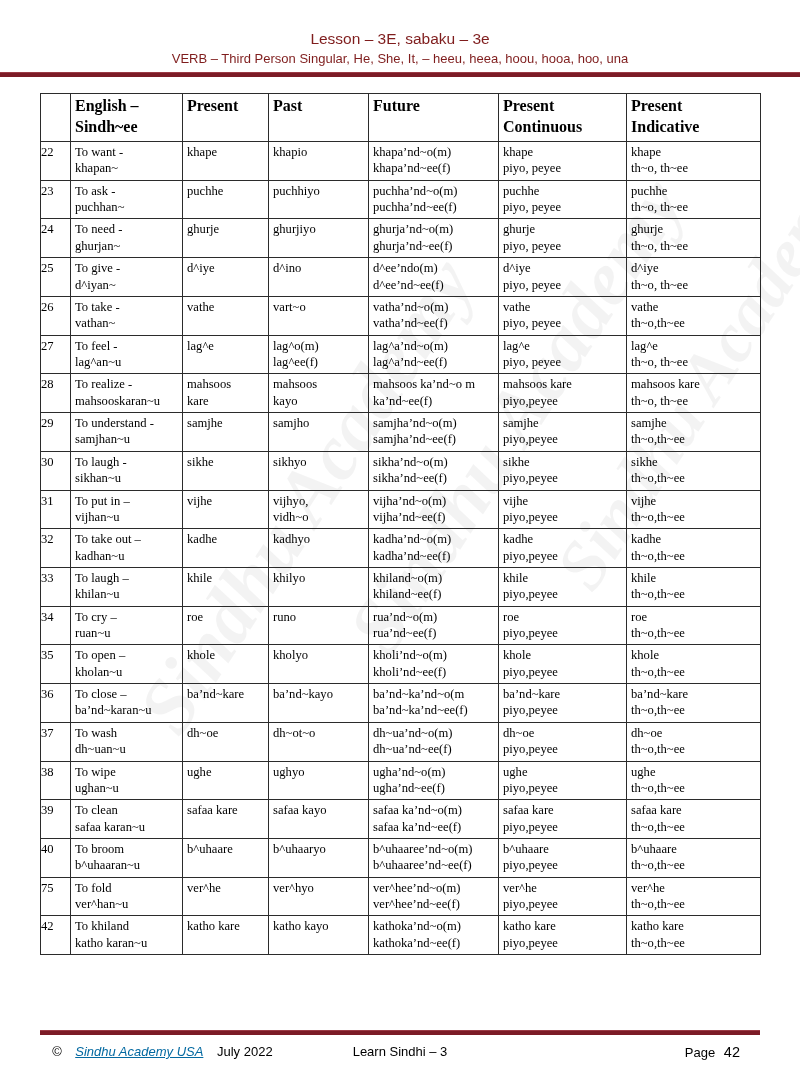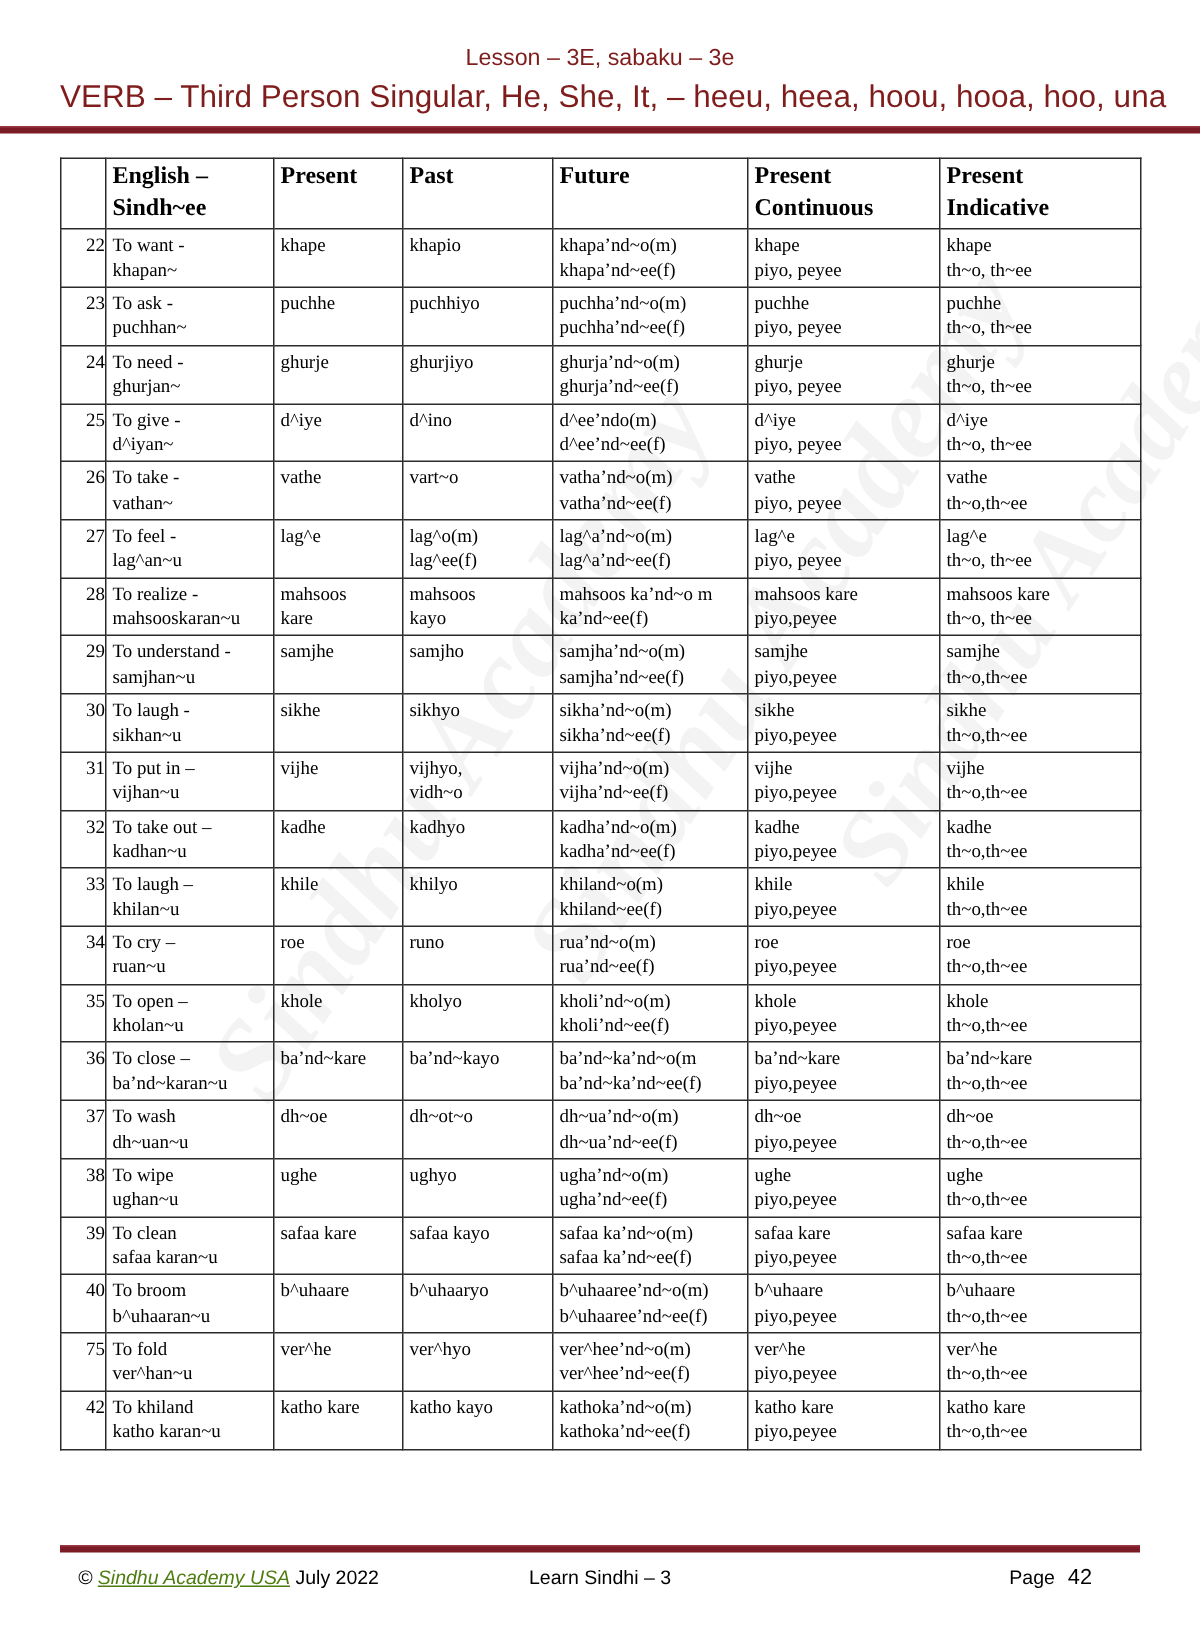--- a/index.html
+++ b/index.html
@@ -53,21 +53,21 @@
     padding: 28px 40px 0 40px;
     text-align: center;
     font-family: "Liberation Sans", "DejaVu Sans", sans-serif;
   }
   .head-line {
     color: #7f1d1d;
     line-height: 1.42;
     white-space: nowrap;
   }
   #head-line-1 { font-size: 15.5px; }
-  #head-line-2 { font-size: 21px; }
+  #head-line-2 { font-size: 13px; }
   #head-line-3 {
     font-size: 15.5px;
     display: inline-block;
     border-bottom: 1.4px solid #6d1420;
     padding-bottom: 1px;
   }
   #head-rule {
     margin: 4px 0 0 0;
     height: 4px;
     background: #7b1b26;
@@ -100,21 +100,21 @@
     line-height: 1.30;
     color: #000000;
     background: transparent;
   }
   table.conj th {
     font-weight: bold;
     font-size: 16px;
     text-align: left;
   }
   table.conj td.num {
-    text-align: right;
+    text-align: left;
     padding-left: 0;
     padding-right: 0;
   }
   .cellline { display: block; white-space: nowrap; }
   .cellline.blank { visibility: hidden; }
 
   
   #footer {
     position: absolute;
     left: 0;
@@ -138,36 +138,36 @@
     color: #000000;
   }
   #footer-left {
     position: absolute;
     left: 12px;
     top: 9px;
     white-space: nowrap;
   }
   #footer-left .copy { font-style: italic; }
   #footer-left .link {
-    color: #4d7c0f;
+    color: #0369a1;
     font-style: italic;
     text-decoration: underline;
-    margin: 0 0;
+    margin: 0 10px;
   }
   #footer-center {
     position: absolute;
     left: 0;
     right: 0;
     top: 9px;
     text-align: center;
     white-space: nowrap;
   }
   #footer-right {
     position: absolute;
-    right: 32px;
+    right: 20px;
     top: 9px;
     white-space: nowrap;
   }
   #footer-right .pg-label { font-size: 13px; }
   #footer-right .pg-num { font-size: 14.5px; margin-left: 5px; }
 </style>
 </head>
 <body>
 
 <div id="watermark-layer">

